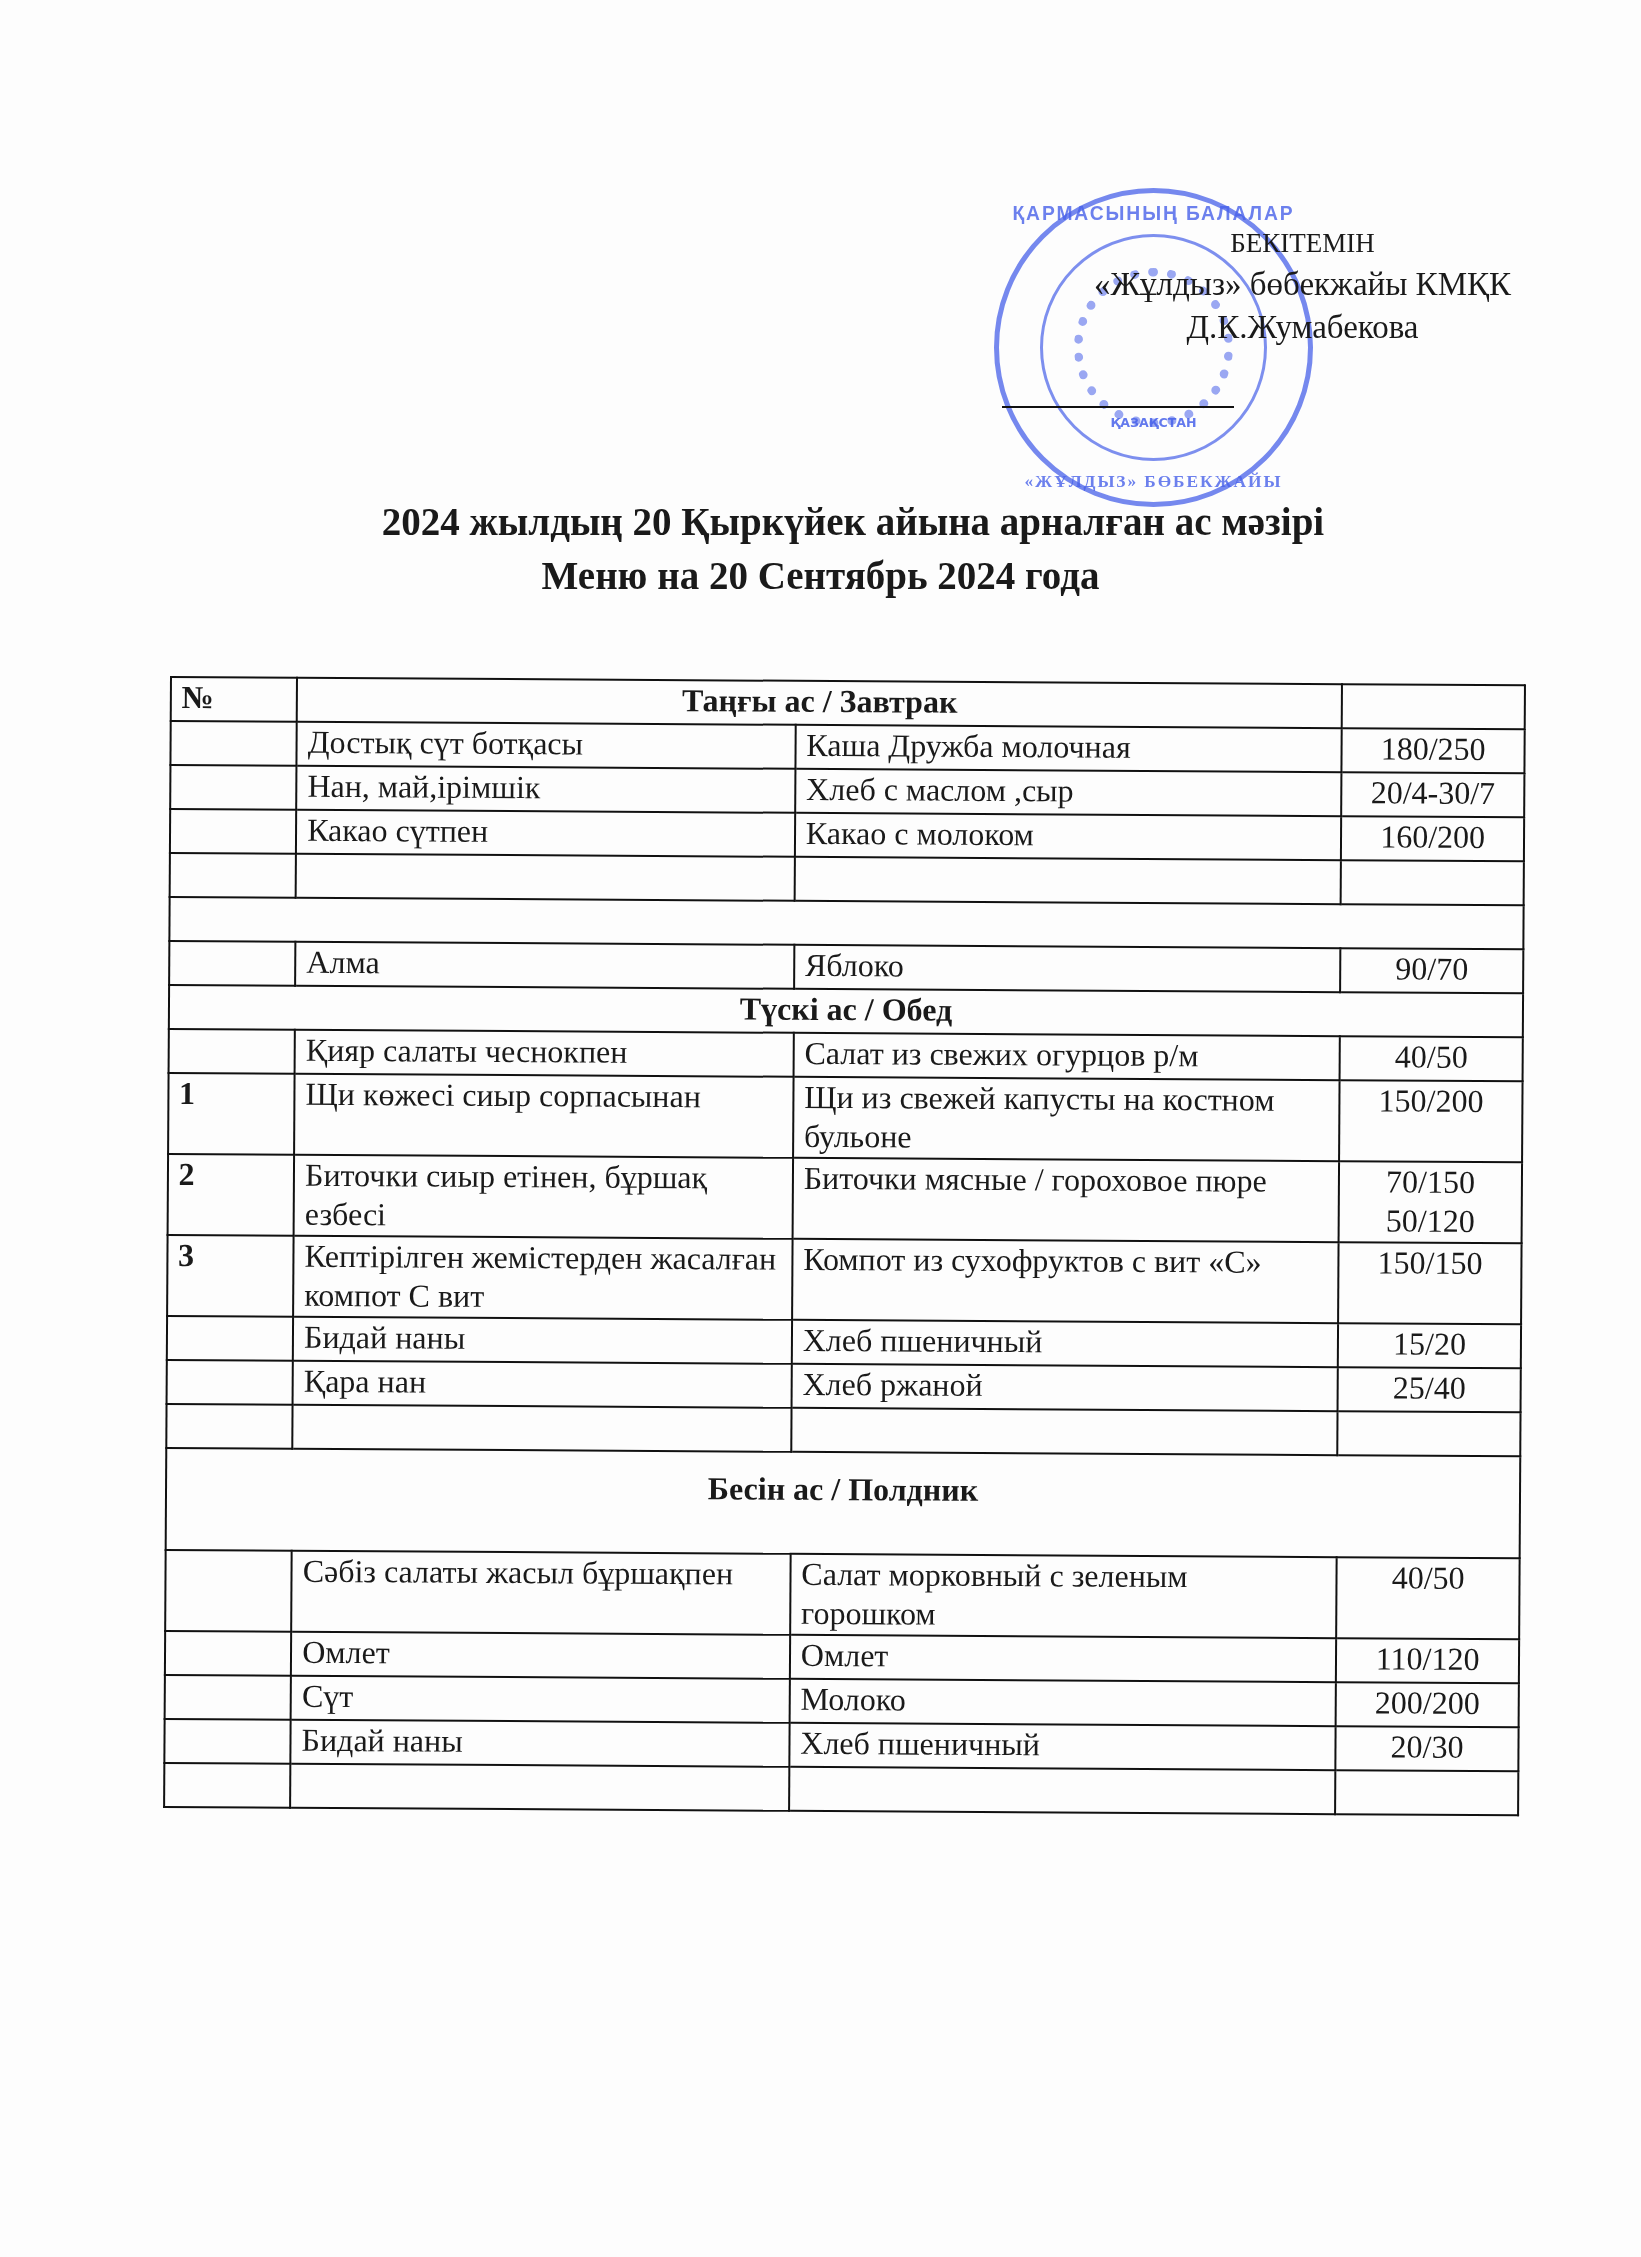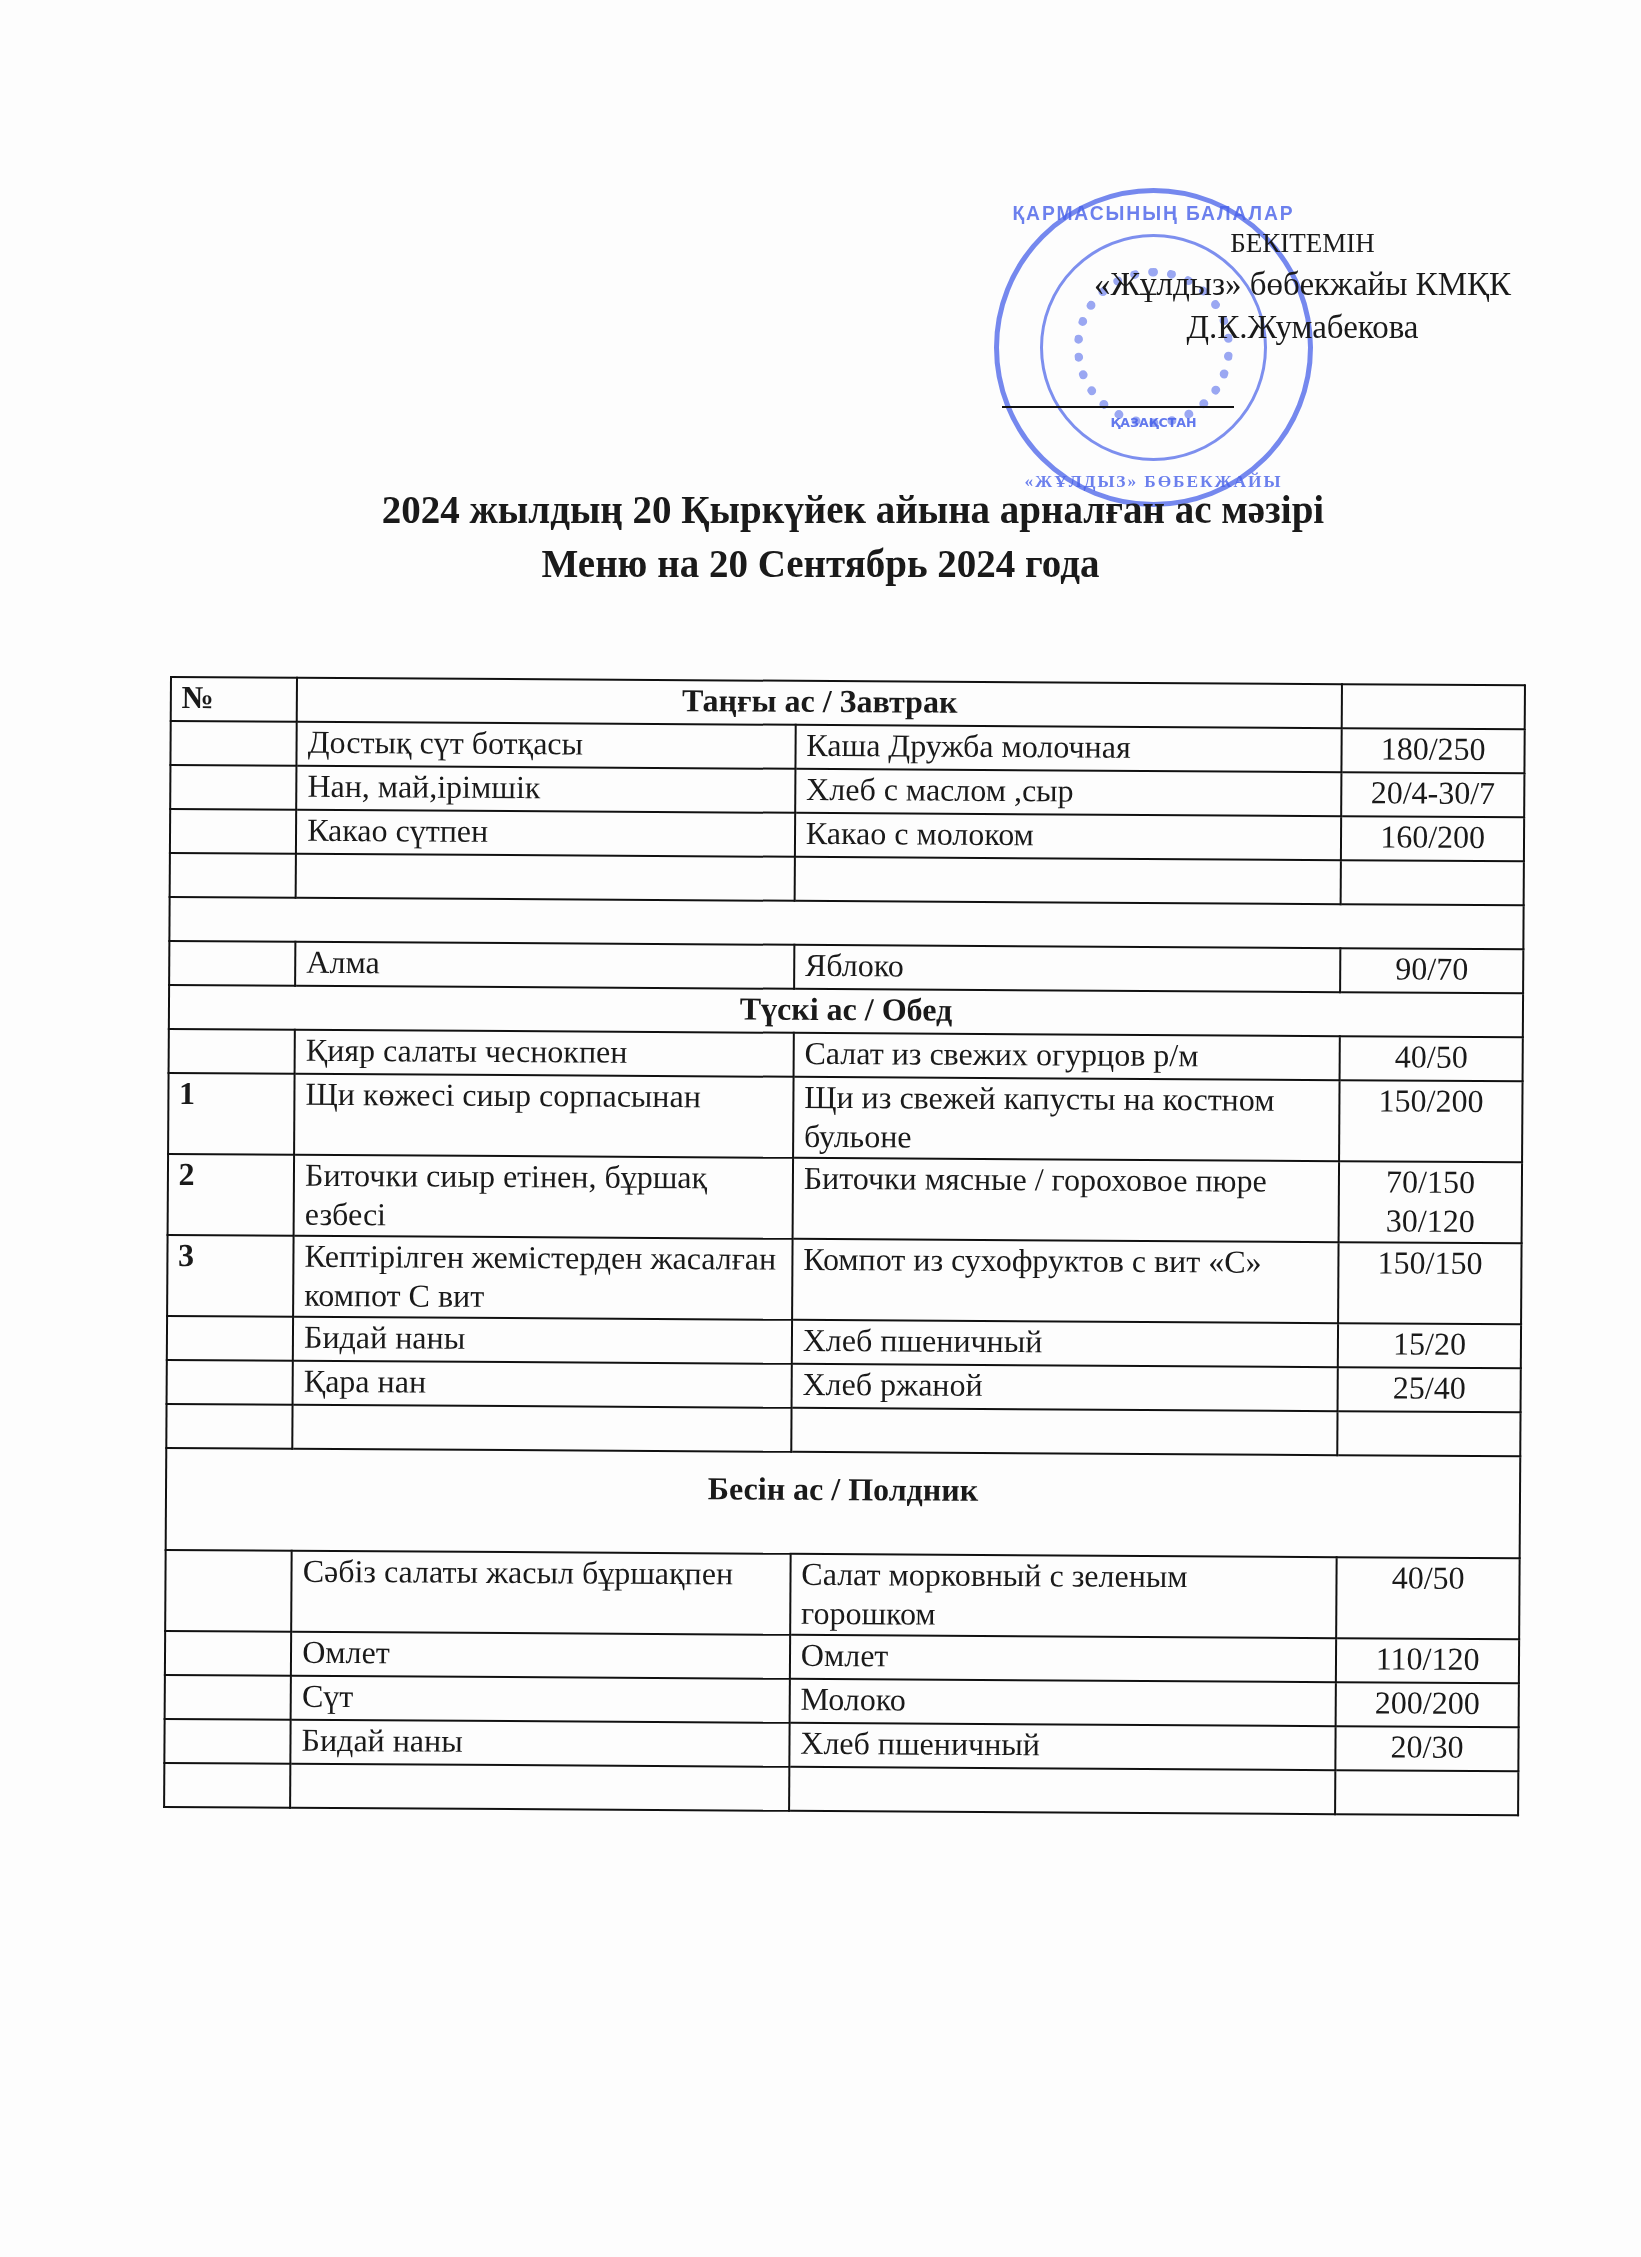--- a/index.html
+++ b/index.html
@@ -41,21 +41,21 @@
   }
   .stamp .center-text {
     position: absolute; left: 0; right: 0; top: 222px; text-align: center;
     font-family: "DejaVu Sans", sans-serif; font-size: 12.6px; font-weight: bold;
     color: rgba(40,70,230,0.85);
   }
   .title {
     position: absolute; left: 0; right: 0; top: 483px; text-align: center;
     font-weight: bold; font-size: 39px; line-height: 54px;
   }
-  .title .line1 { padding-left: 65px; }
+  .title .line1 { padding-left: 65px; margin-top: 12px; }
   table.menu {
     position: absolute; left: 170px; top: 676px; width: 1356px;
     border-collapse: collapse; font-size: 32px; transform: rotate(0.35deg); transform-origin: left top;
   }
   table.menu td {
     border: 2.4px solid #111; padding: 0 9.7px; vertical-align: top; line-height: 39px;
   }
   td.num { width: 106px; font-weight: bold; }
   td.kz { width: 481px; }
   td.ru { width: 529px; }
@@ -145,21 +145,21 @@
       <td class="kz">Щи көжесі сиыр сорпасынан</td>
       <td class="ru">Щи из свежей капусты  на костном бульоне</td>
       <td class="qty">150/200</td>
     </tr>
     <tr class="h-d">
       <td class="num">2</td>
       <td class="kz">Биточки сиыр етінен, бұршақ езбесі</td>
       <td class="ru">Биточки мясные / гороховое пюре</td>
       <td class="qty">
         <span class="q2">70/150</span>
-        <span class="q2">30/120</span>
+        <span class="q2">50/120</span>
       </td>
     </tr>
     <tr class="h-d">
       <td class="num">3</td>
       <td class="kz">Кептірілген жемістерден жасалған компот С вит</td>
       <td class="ru">Компот из сухофруктов с вит «С»</td>
       <td class="qty">150/150</td>
     </tr>
     <tr class="h-s">
       <td class="num"></td>

